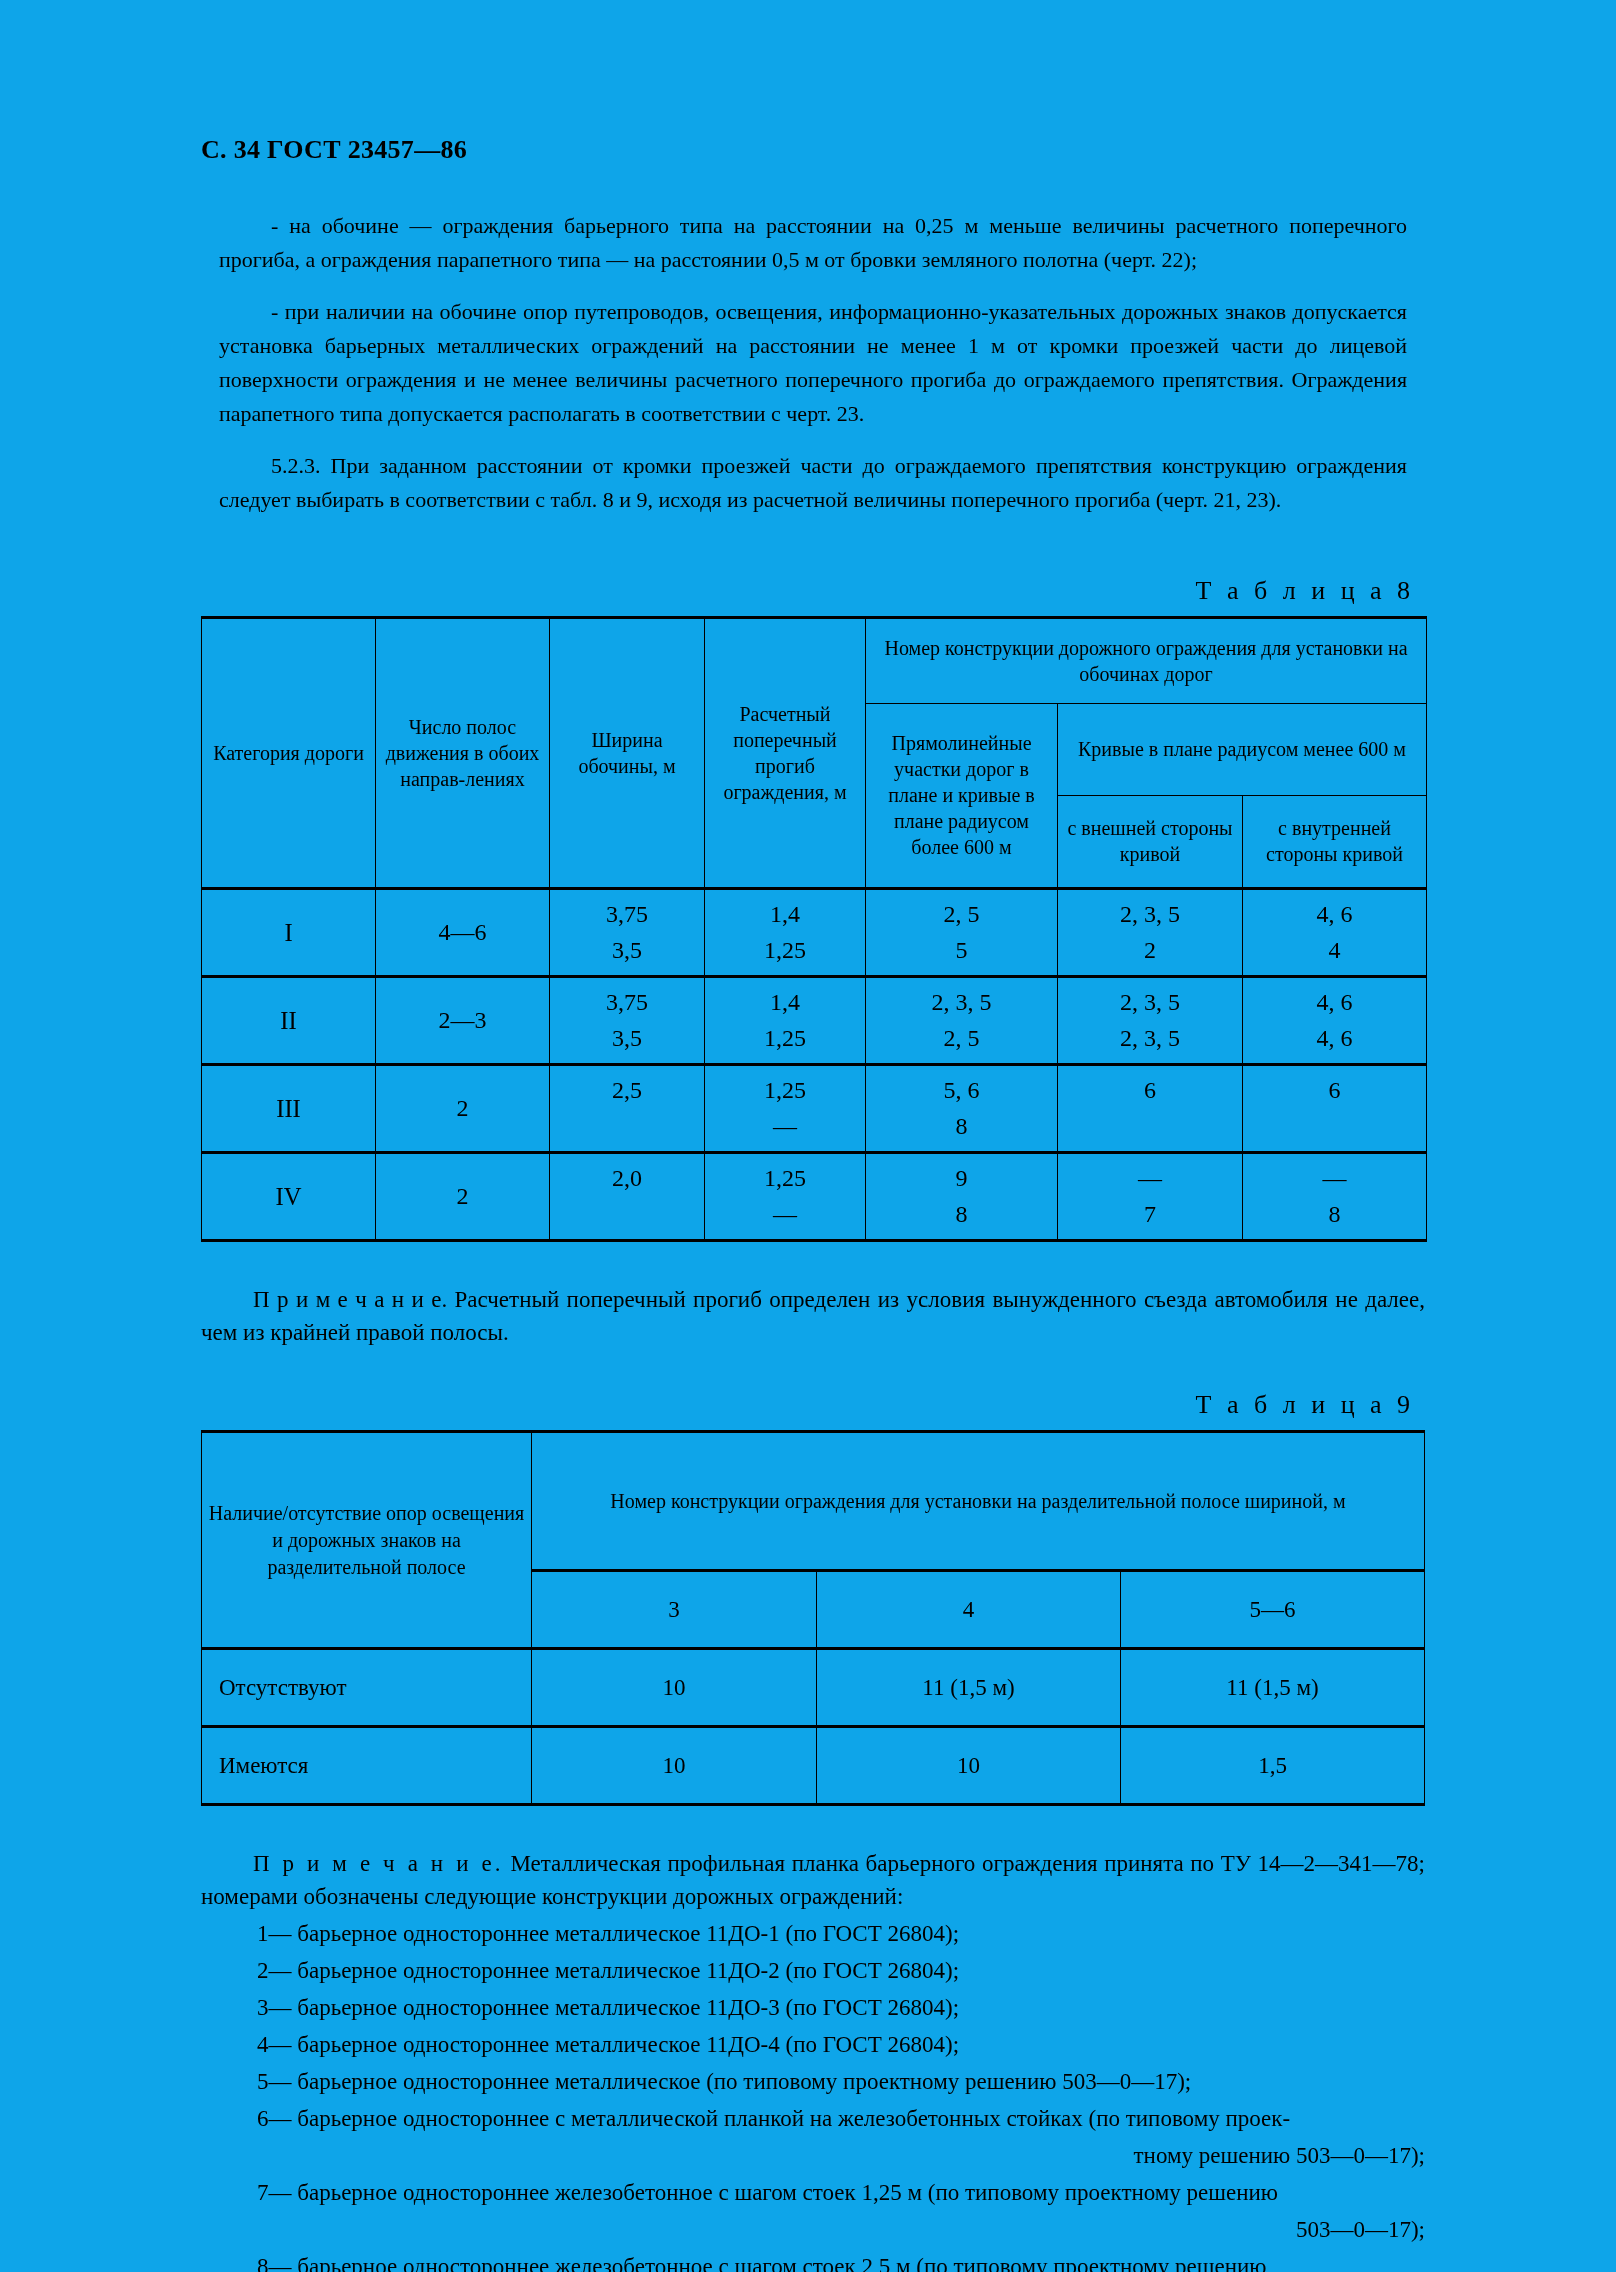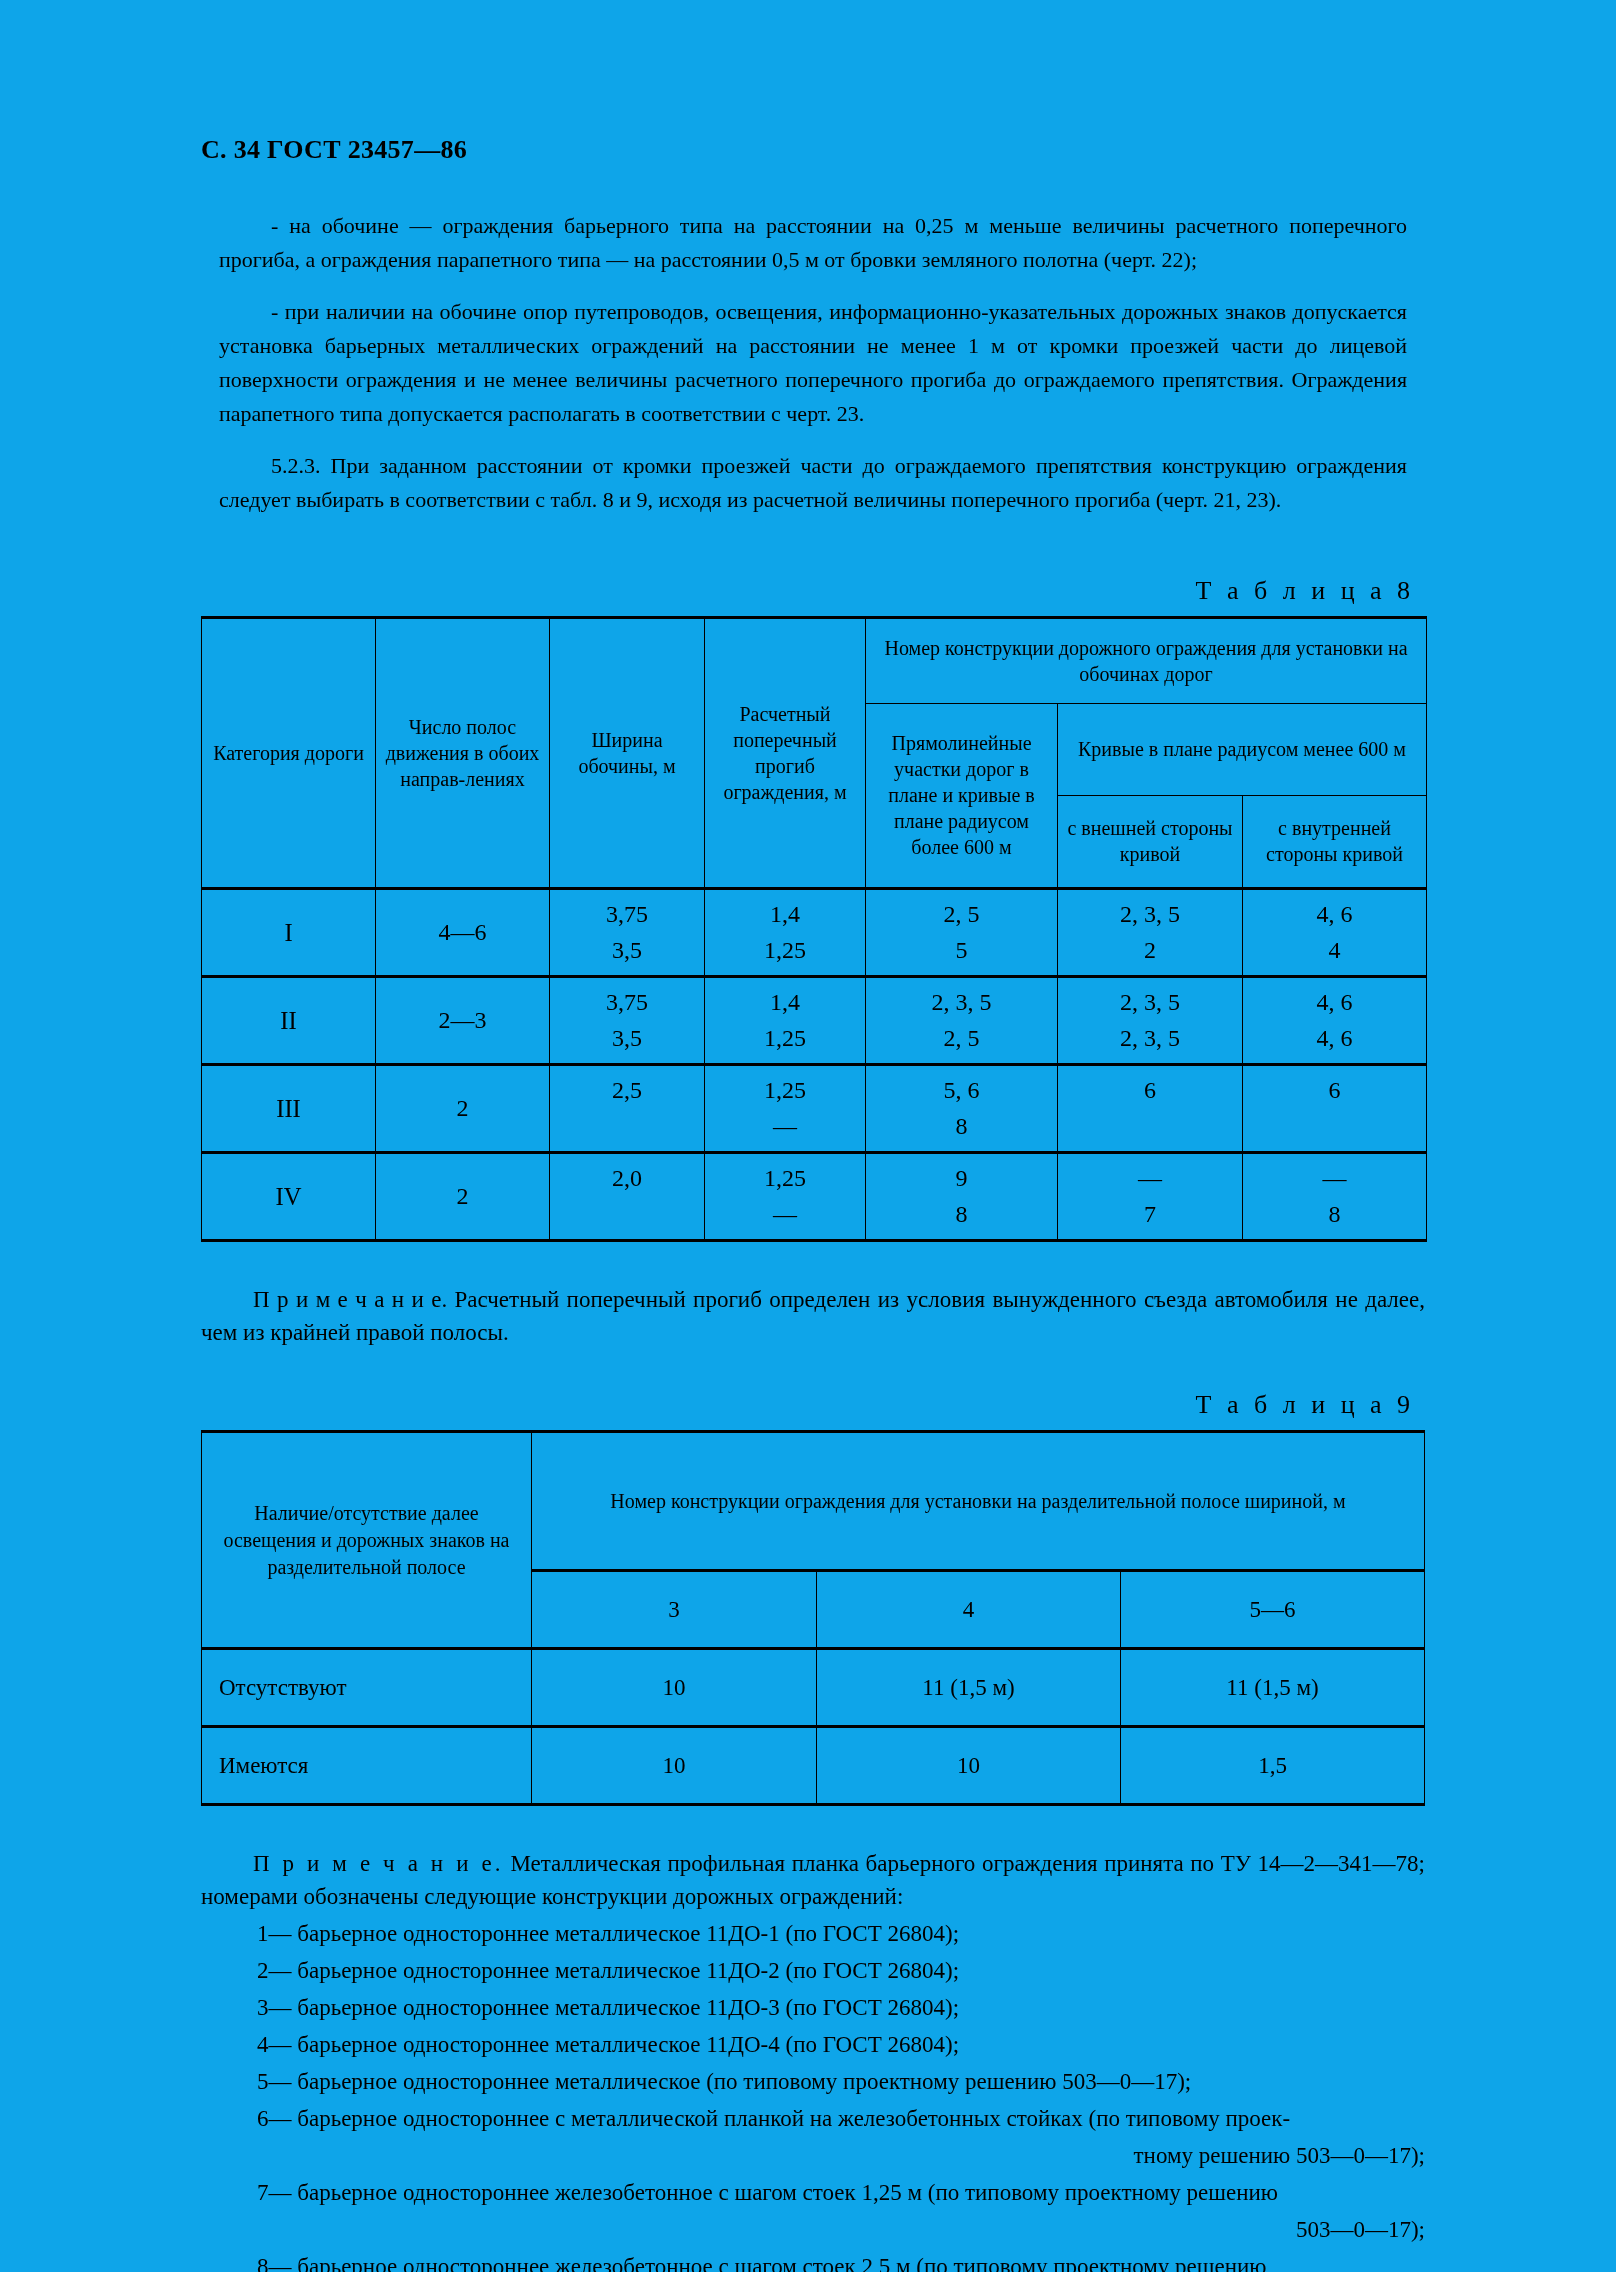--- a/index.html
+++ b/index.html
@@ -328,21 +328,21 @@
 
     <table class="doc-table t9">
       <colgroup>
         <col style="width:330px">
         <col style="width:285px">
         <col style="width:304px">
         <col style="width:304px">
       </colgroup>
       <tbody>
         <tr class="outer-top">
-          <th class="hdr9" rowspan="2" style="height:123px">Наличие/отсутствие далее освещения и дорожных знаков на разделительной полосе</th>
+          <th class="hdr9" rowspan="2" style="height:123px">Наличие/отсутствие опор освещения и дорожных знаков на разделительной полосе</th>
           <th class="hdr9" colspan="3" style="height:123px">Номер конструкции ограждения для установки на разделительной полосе шириной, м</th>
         </tr>
         <tr>
           <th class="hdr9 thick-top" style="height:62px;font-size:23px">3</th>
           <th class="hdr9 thick-top" style="height:62px;font-size:23px">4</th>
           <th class="hdr9 thick-top" style="height:62px;font-size:23px">5—6</th>
         </tr>
         <tr class="thick-row">
           <td class="left-label row-data">Отсутствуют</td>
           <td class="row-data">10</td>

